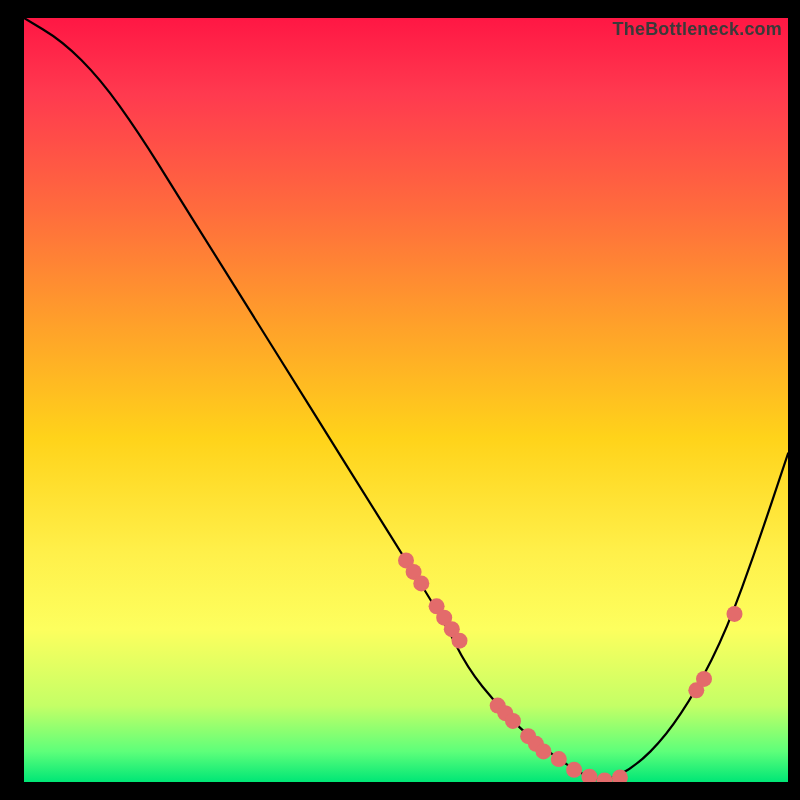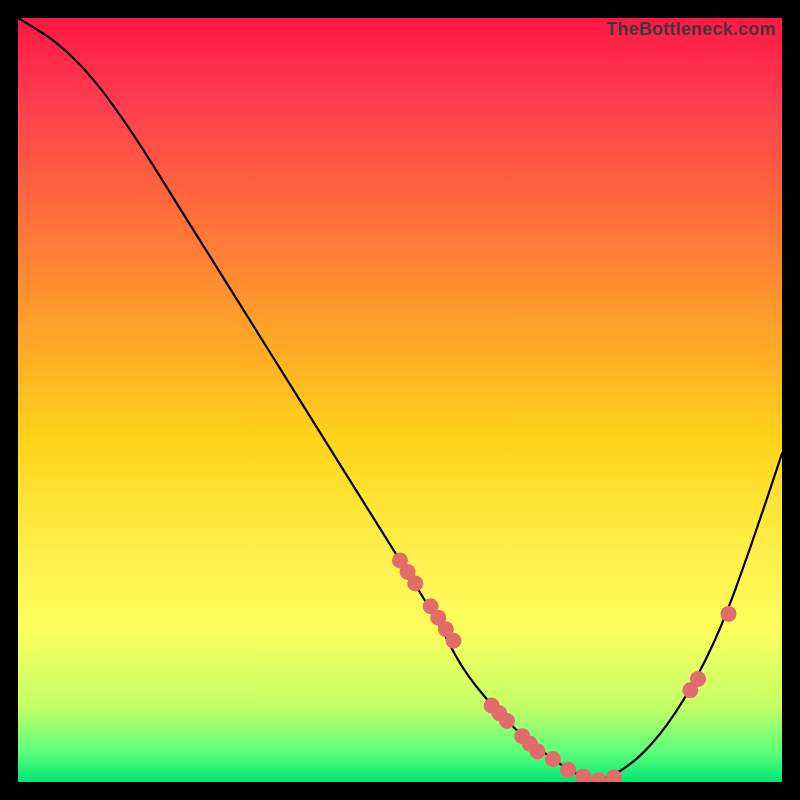--- a/index.html
+++ b/index.html
@@ -10,21 +10,21 @@
     background: #000;
     overflow: hidden;
   }
   .canvas {
     position: relative;
     width: 800px;
     height: 800px;
   }
   .plot-area {
     position: absolute;
-    left: 18px;
+    left: 24px;
     top: 18px;
     width: 764px;
     height: 764px;
     background: linear-gradient(
       to bottom,
       #ff1744 0%,
       #ff3a4f 10%,
       #ff6b3d 25%,
       #ffa02a 40%,
       #ffd31a 55%,

